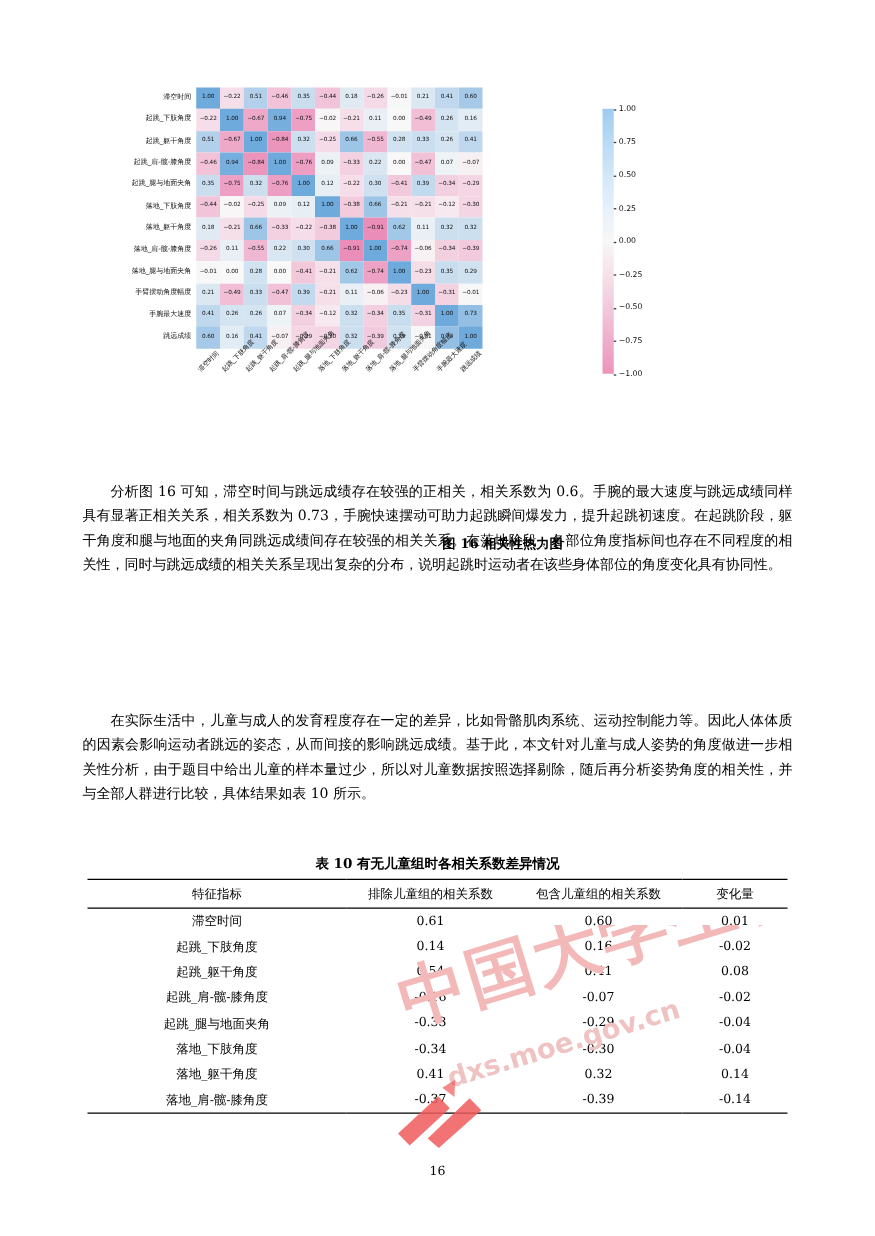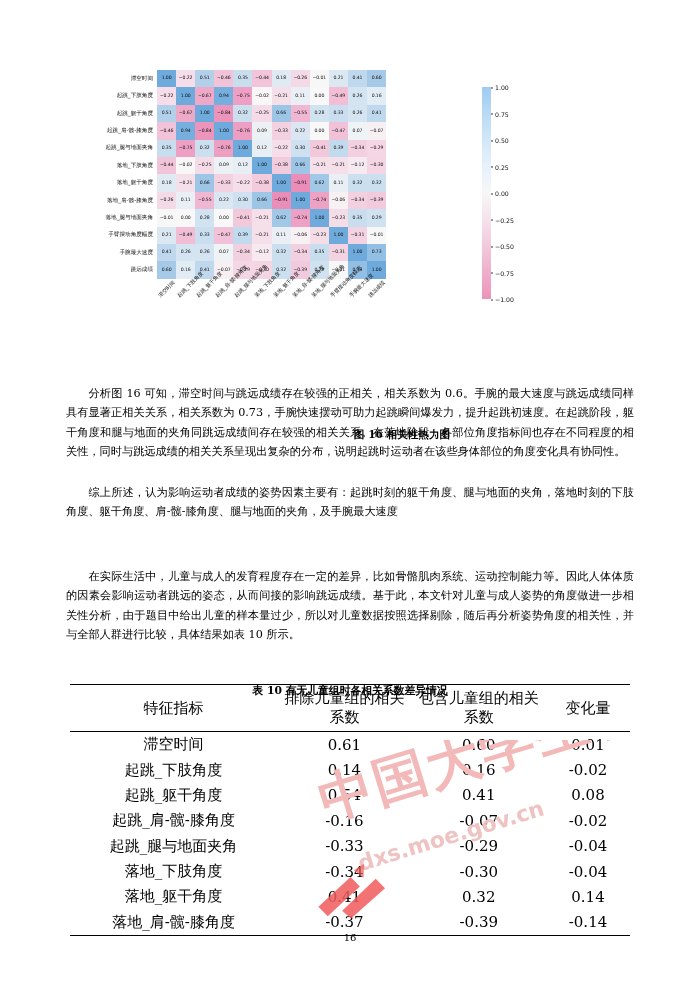--- a/index.html
+++ b/index.html
@@ -170,24 +170,24 @@
     left: 0;
     top: 684px;
     width: 700px;
     text-align: center;
     font-size: 10.8px;
     font-weight: bold;
   }
   table.data {
     position: absolute;
     left: 70px;
-    top: 684px;
+    top: 703px;
     width: 560px;
     border-collapse: collapse;
-    font-size: 15px;
+    font-size: 10px;
   }
   table.data th, table.data td {
     padding: 3.2px 0;
     text-align: center;
     font-weight: normal;
     font-family: "DejaVu Serif", "Liberation Serif", serif;
   }
   table.data thead tr.head-row th { border-top: 1.6px solid #000; border-bottom: 0.9px solid #000; padding: 4px 0; }
   table.data tbody tr:last-child td { border-bottom: 1.6px solid #000; }
   table.data col.c1 { width: 37%; }
@@ -467,21 +467,20 @@
           <div class="cbar-tick" style="top: 159px;">−0.50</div>
           <div class="cbar-tick" style="top: 185.5px;">−0.75</div>
           <div class="cbar-tick" style="top: 212px;">−1.00</div>
         </div>
     </div>
 
     <div class="fig-caption">图 16 相关性热力图</div>
   </div>
 
   <div class="body-text p1 indent">分析图 16 可知，滞空时间与跳远成绩存在较强的正相关，相关系数为 0.6。手腕的最大速度与跳远成绩同样具有显著正相关关系，相关系数为 0.73，手腕快速摆动可助力起跳瞬间爆发力，提升起跳初速度。在起跳阶段，躯干角度和腿与地面的夹角同跳远成绩间存在较强的相关关系。在落地阶段，各部位角度指标间也存在不同程度的相关性，同时与跳远成绩的相关关系呈现出复杂的分布，说明起跳时运动者在该些身体部位的角度变化具有协同性。</div>
-  <div class="body-text p2 indent">综上所述，认为影响运动者成绩的姿势因素主要有：起跳时刻的躯干角度、腿与地面的夹角，落地时刻的下肢角度、躯干角度、肩-髋-膝角度、腿与地面的夹角，及手腕最大速度</div>
   <div class="body-text p3 indent">在实际生活中，儿童与成人的发育程度存在一定的差异，比如骨骼肌肉系统、运动控制能力等。因此人体体质的因素会影响运动者跳远的姿态，从而间接的影响跳远成绩。基于此，本文针对儿童与成人姿势的角度做进一步相关性分析，由于题目中给出儿童的样本量过少，所以对儿童数据按照选择剔除，随后再分析姿势角度的相关性，并与全部人群进行比较，具体结果如表 10 所示。</div>
 
   <div class="tbl-caption">表 10 有无儿童组时各相关系数差异情况</div>
   <table class="data">
     <colgroup>
         <col class="c1">
         <col class="c2">
         <col class="c3">
         <col class="c4">
       </colgroup>

